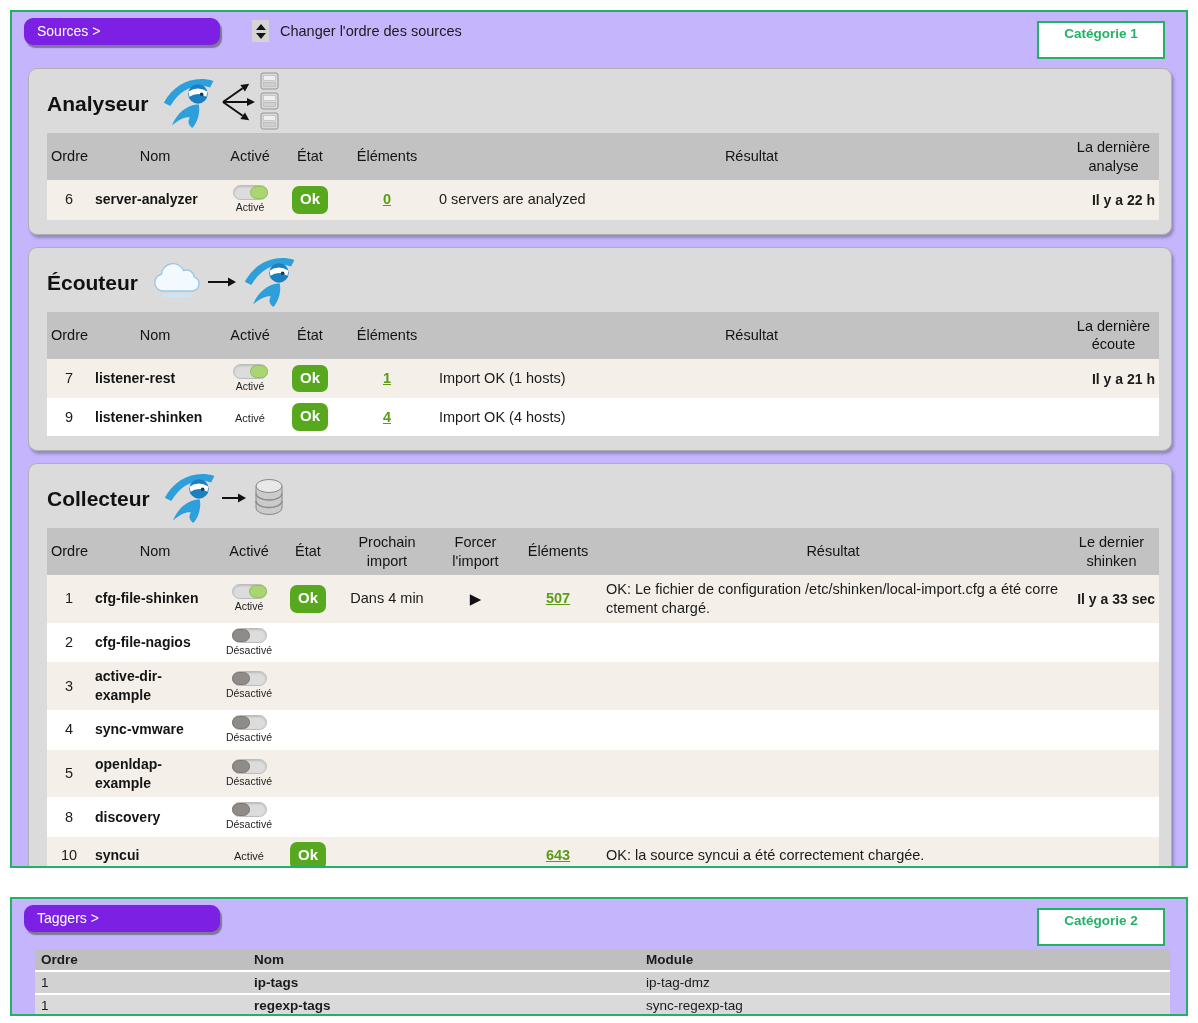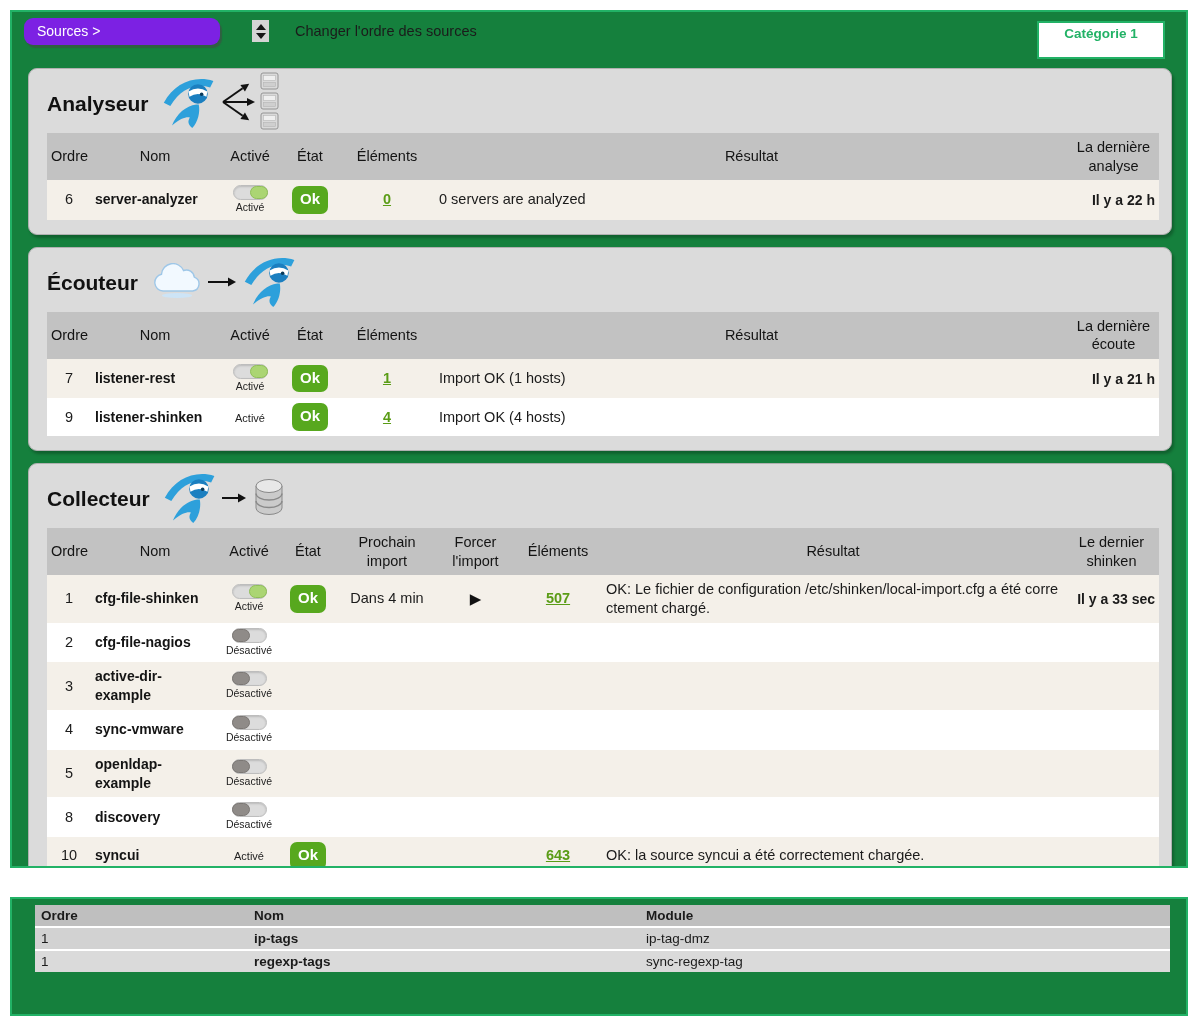--- a/index.html
+++ b/index.html
@@ -4,35 +4,35 @@
 <style>
   * { box-sizing: border-box; }
   html,body { margin:0; padding:0; }
   body {
     width:1198px; height:1023px; background:#ffffff; overflow:hidden;
     font-family:"Liberation Sans", sans-serif; color:#1b1b1b;
     position:relative;
   }
   .frame {
     position:absolute; left:10px; width:1178px;
-    border:2px solid #22b266; background:#15803d;
+    border:2px solid #22b266; background:#c4b5fd;
     overflow:hidden;
   }
   #sources-frame { top:10px; height:858px; }
   #taggers-frame { top:897px; height:119px; }
 
   
   .topbar { position:relative; height:44px; }
   .pill-button {
     position:absolute; left:12px; top:6px; width:196px; height:27px;
     background:#7c21e3; color:#ffffff; font-size:14px; line-height:27px;
     padding-left:13px; border-radius:9px; cursor:pointer;
     box-shadow:2px 3px 1px rgba(70,70,70,.55);
   }
-  .order-control { position:absolute; left:240px; top:8px; display:flex; align-items:center; gap:26px; }
+  .order-control { position:absolute; left:240px; top:8px; display:flex; align-items:center; gap:11px; }
   .spinner {
     width:17px; height:22px; background:#d4d4d4; cursor:pointer;
     display:flex; flex-direction:column; align-items:center; justify-content:center; gap:3px;
   }
   .tri-up   { width:0; height:0; border-left:5px solid transparent; border-right:5px solid transparent; border-bottom:6px solid #141414; }
   .tri-down { width:0; height:0; border-left:5px solid transparent; border-right:5px solid transparent; border-top:6px solid #141414; }
   .order-label { font-size:14.5px; }
   .category-badge {
     position:absolute; right:21px; top:9px; height:38px; min-width:128px;
     border:2px solid #22b266; color:#22b266; background:#ffffff;
@@ -440,20 +440,24 @@
           <td class="ta-c"><a class="elem-link">643</a></td>
           <td class="ta-l result">OK: la source syncui a été correctement chargée.</td>
           <td class="ta-r last-cell"></td>
         </tr>
       </tbody>
     </table>
   </div>
 </div>
 
 <div class="frame" id="taggers-frame">
+  <div class="topbar">
+    <div class="pill-button">Taggers &gt;</div>
+    <div class="category-badge">Catégorie 2</div>
+  </div>
 
   <table class="taggers-table">
     <colgroup>
         <col style="width:213px">
         <col style="width:392px">
         <col style="width:530px">
       </colgroup>
     <thead>
       <tr>
         <th>Ordre</th>

